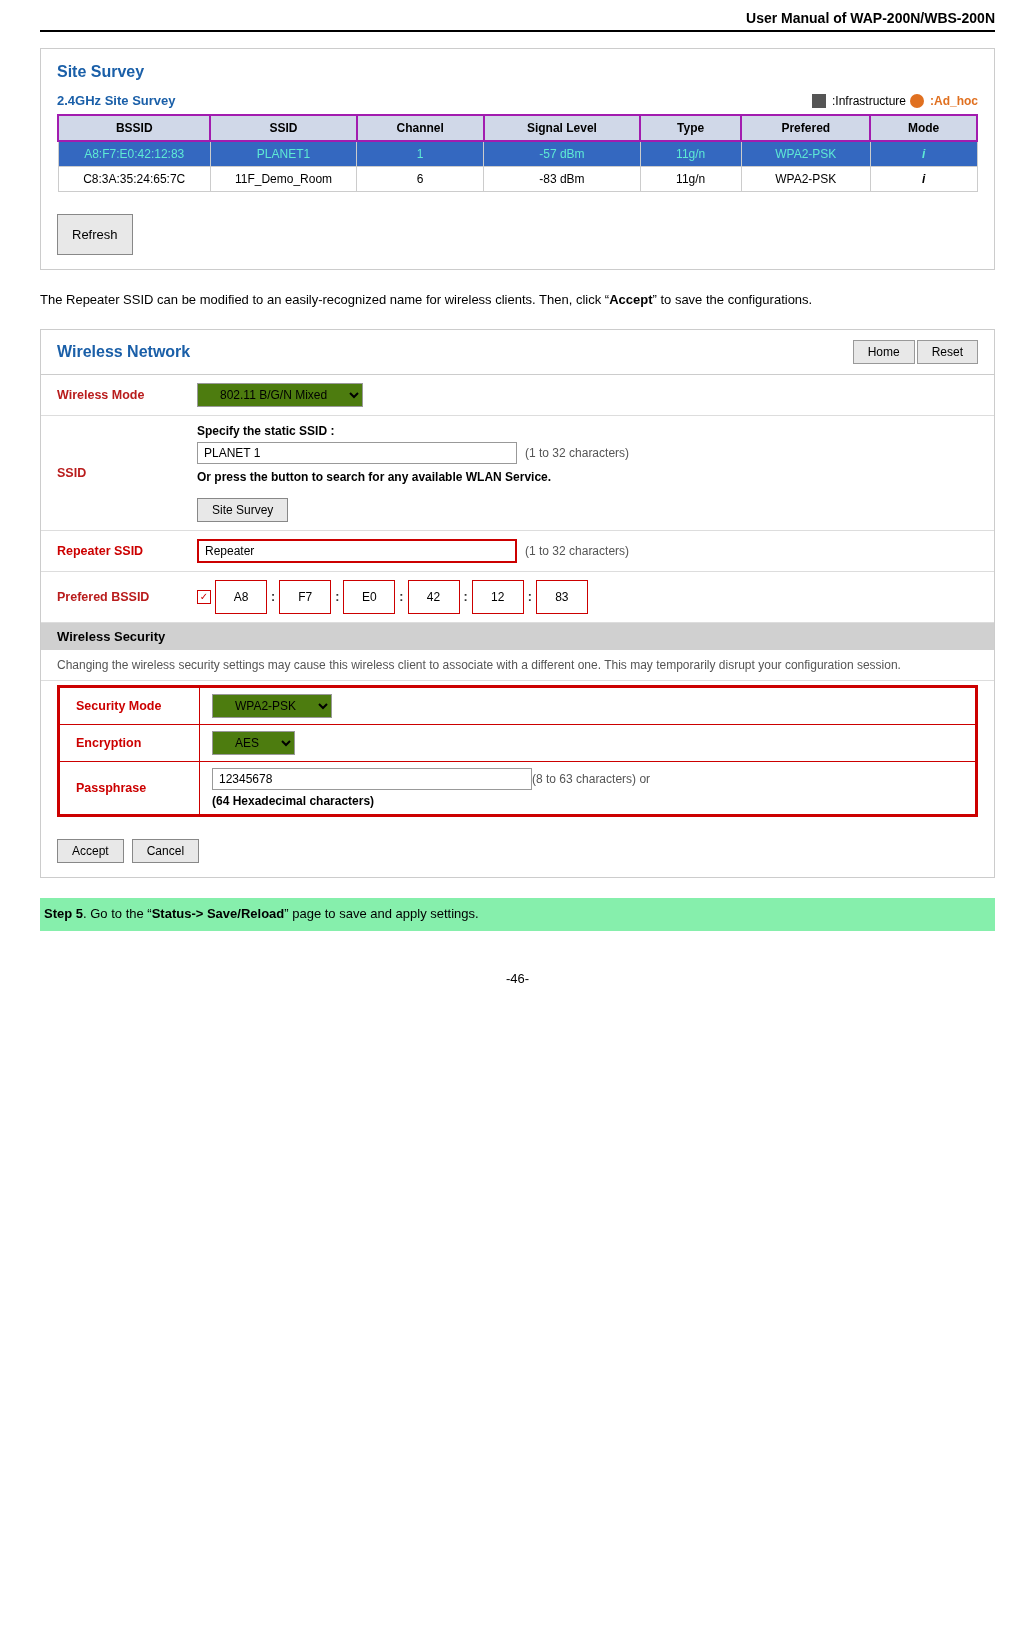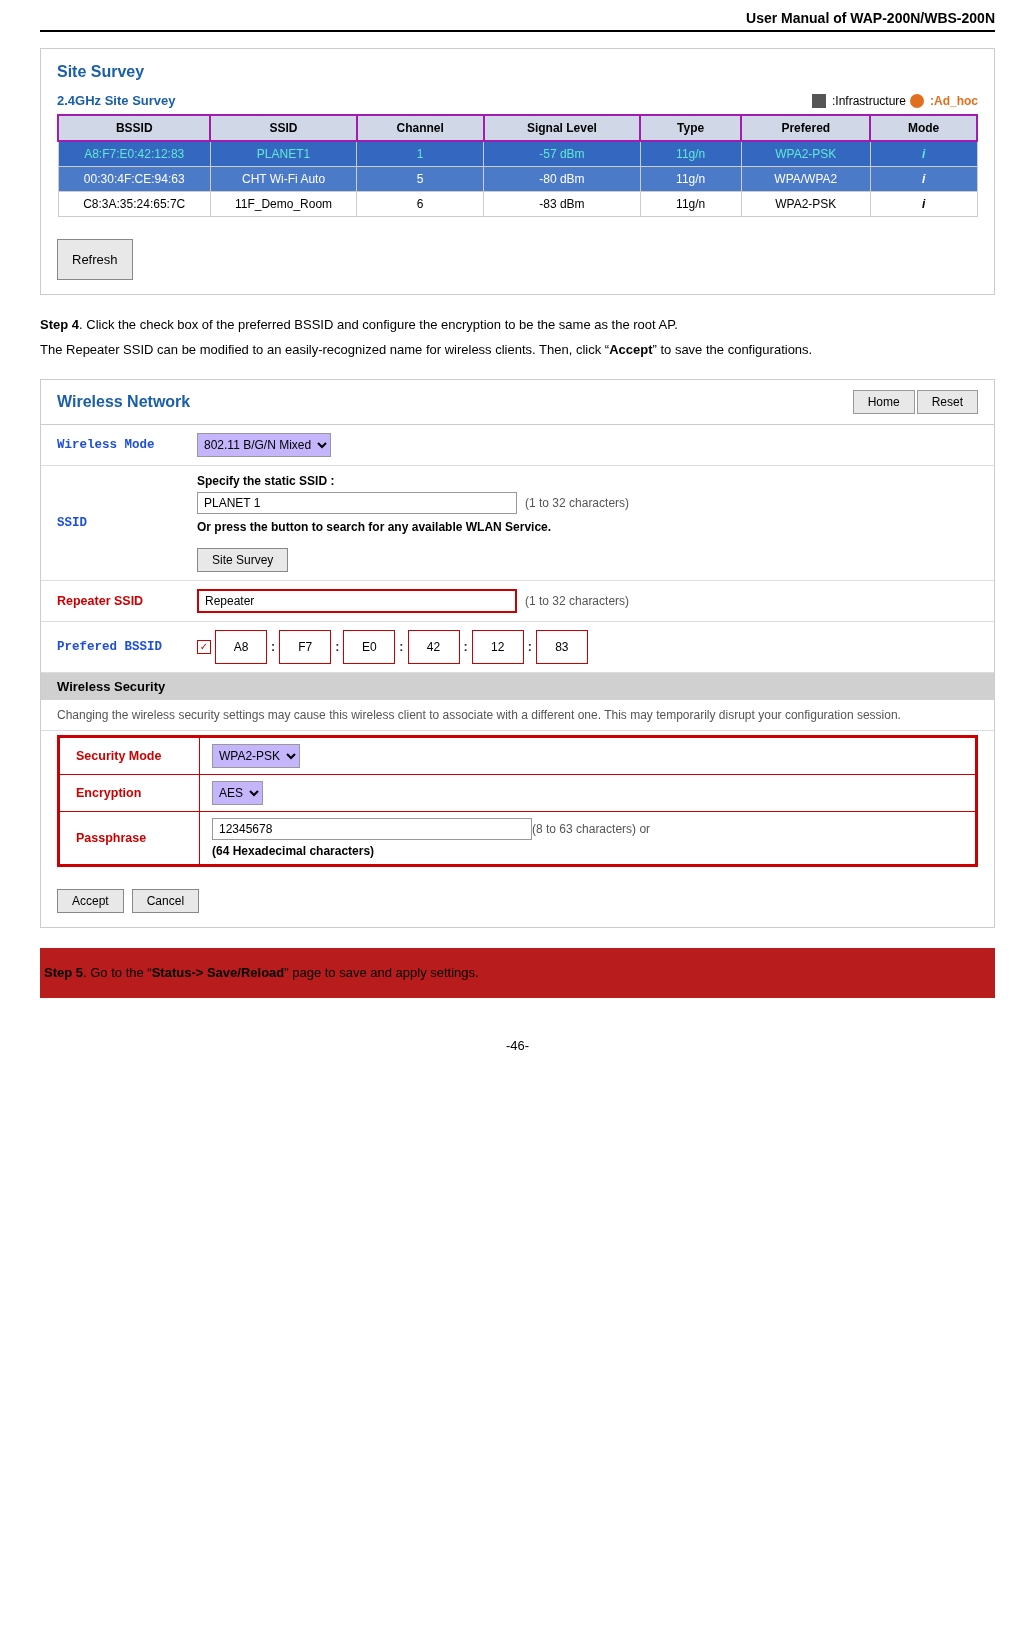--- a/index.html
+++ b/index.html
@@ -155,43 +155,42 @@
       width: 140px;
       font-weight: bold;
       color: #cc0000;
       vertical-align: top;
       padding-top: 10px;
     }
 
     .wn-label-cell-black {
       width: 140px;
       font-weight: bold;
-      color: #1d4ed8;
+      color: #b91c1c;
       vertical-align: top;
       padding-top: 10px;
-      font-family: Liberation Mono, monospace;
     }
 
     .wn-content-cell {
       padding-top: 8px;
       padding-bottom: 8px;
     }
 
     .form-input {
       border: 1px solid #999;
       padding: 3px 6px;
       font-size: 12px;
       width: 320px;
     }
 
     .form-select {
       border: 1px solid #999;
-      padding: 3px 2px;
-      font-size: 12px;
-      background: #c4b5fd;
+      padding: 3px 18px;
+      font-size: 12px;
+      background: #4d7c0f;
     }
 
     .char-hint {
       font-size: 12px;
       color: #555;
       margin-left: 8px;
     }
 
     .ssid-note {
       font-size: 12px;
@@ -292,22 +291,22 @@
 
     .accept-btn, .cancel-btn {
       padding: 4px 14px;
       font-size: 12px;
       background: #e8e8e8;
       border: 1px solid #888;
       cursor: pointer;
     }
 
     .step5-block {
-      background: #b91c1c;
-      padding: 15px 4px;
+      background: #86efac;
+      padding: 6px 4px;
       line-height: 1.6;
       font-size: 13px;
     }
 
     .page-num {
       text-align: center;
       font-size: 13px;
       margin-top: 40px;
       color: #000;
     }
@@ -384,50 +383,38 @@
     <tbody id="survey-tbody">
     <tr class="row-selected">
           <td>A8:F7:E0:42:12:83</td>
           <td>PLANET1</td>
           <td>1</td>
           <td>-57 dBm</td>
           <td>11g/n</td>
           <td>WPA2-PSK</td>
           <td style="font-weight: bold; font-style: italic;">i</td>
         </tr>
-        <tr class="row-alt">
-          <td>00:30:4F:CE:94:63</td>
-          <td>CHT Wi-Fi Auto</td>
-          <td>5</td>
-          <td>-80 dBm</td>
-          <td>11g/n</td>
-          <td>WPA/WPA2</td>
-          <td style="font-weight: bold; font-style: italic;">i</td>
-        </tr>
         <tr class="row-normal">
           <td>C8:3A:35:24:65:7C</td>
           <td>11F_Demo_Room</td>
           <td>6</td>
           <td>-83 dBm</td>
           <td>11g/n</td>
           <td>WPA2-PSK</td>
           <td style="font-weight: bold; font-style: italic;">i</td>
         </tr>
       </tbody>
   </table>
 
   <div style="margin-top:10px;">
     <button class="refresh-btn">Refresh</button>
   </div>
 </div>
 
 <div class="step-block">
-  <p>
-    <span class="step-num">Step 4</span><span>. Click the check box of the preferred BSSID and configure the encryption to be the same as the root AP.</span>
-  </p>
   <p>
     <span>The Repeater SSID can be modified to an easily-recognized name for wireless clients. Then, click “</span><span class="inline-bold">Accept</span><span>” to save the configurations.</span>
   </p>
 </div>
 
 <div class="wn-box">
   <div class="wn-header">
     <span class="wn-title">Wireless Network</span>
     <div class="wn-nav-btns">
       <button class="wn-nav-btn">Home</button>

